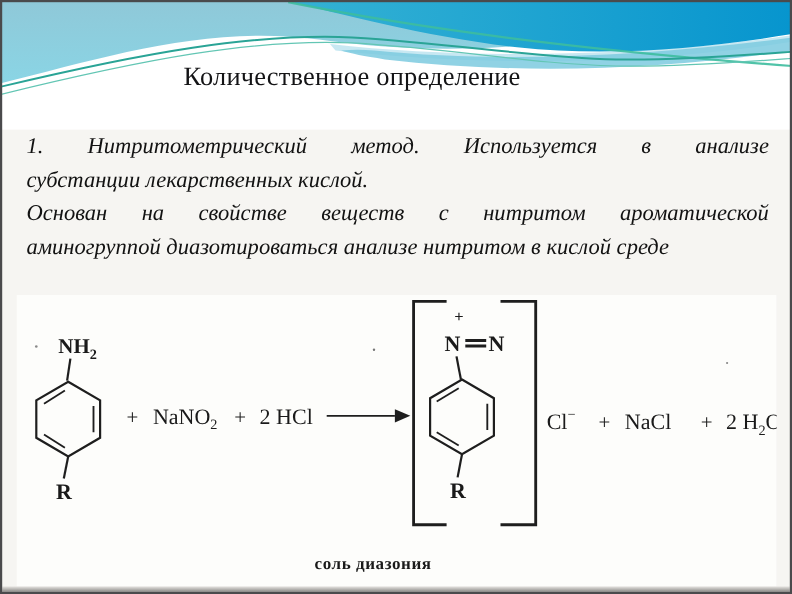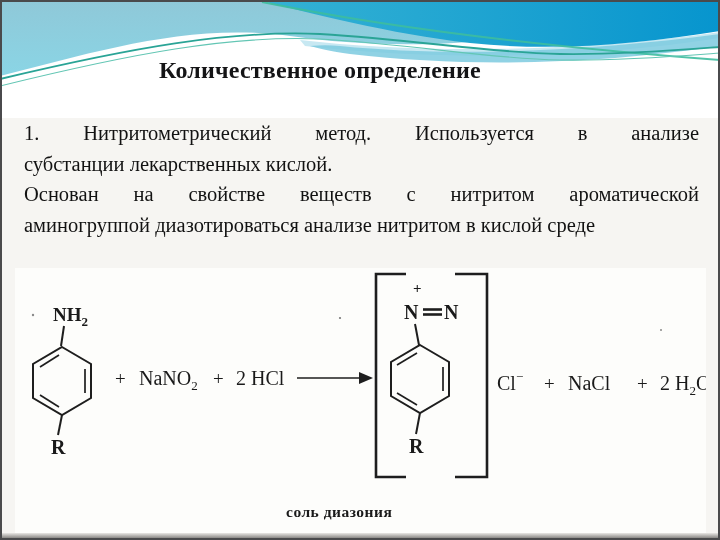--- a/index.html
+++ b/index.html
@@ -16,28 +16,29 @@
     pointer-events:none;
     z-index:60;
   }
   .header-wave{
     position:absolute;left:0;top:0;width:720px;height:118px;
     display:block;
   }
   .slide-title{
     position:absolute;left:0;top:57px;width:640px;
     text-align:center;
-    font-size:24px;font-weight:bold;color:#141416;
+    font-size:24px;font-weight:normal;color:#141416;
     letter-spacing:.2px;
     z-index:10;
   }
   .body-text{
     position:absolute;left:24px;right:21px;top:118px;
     z-index:10;
     color:#121212;
+    font-style:italic;
   }
   .body-text .line{
     font-size:20.5px;line-height:30.5px;
     white-space:normal;
   }
   .body-text .just{
     text-align:justify;
     text-align-last:justify;
   }
   .reaction-figure{

